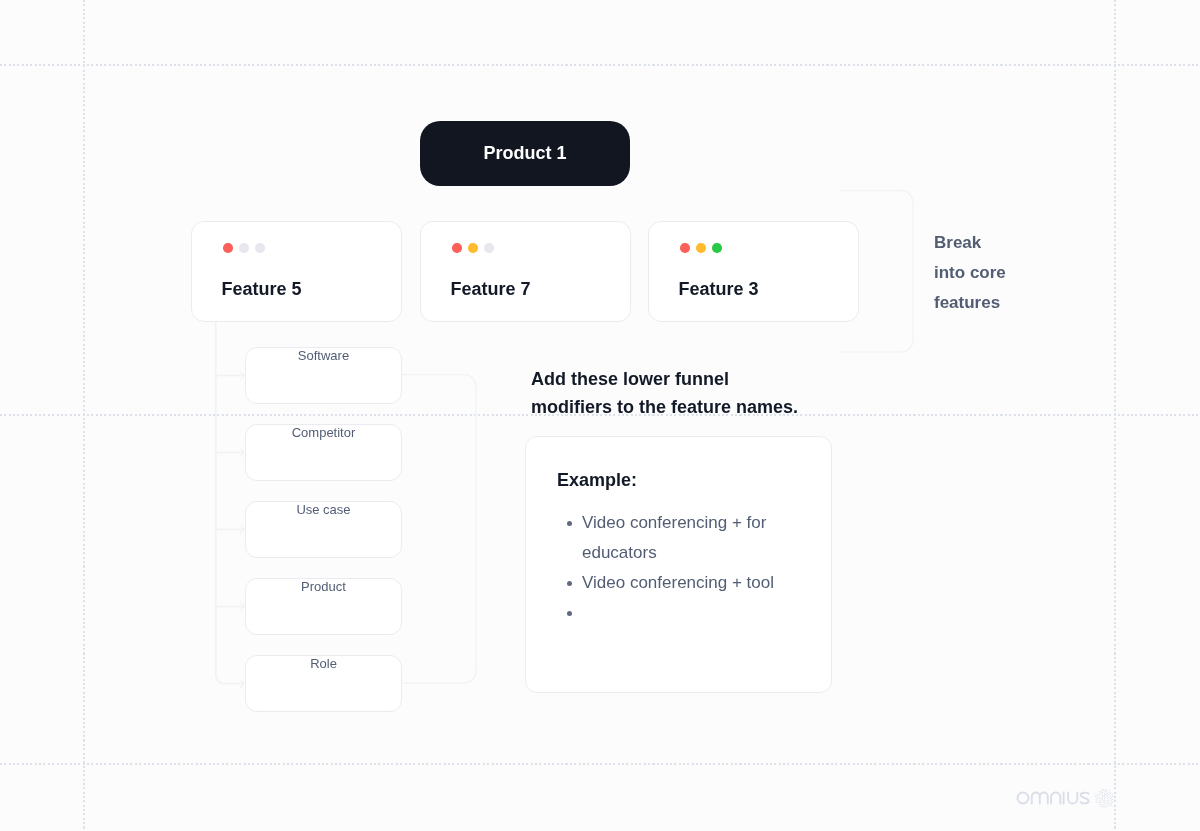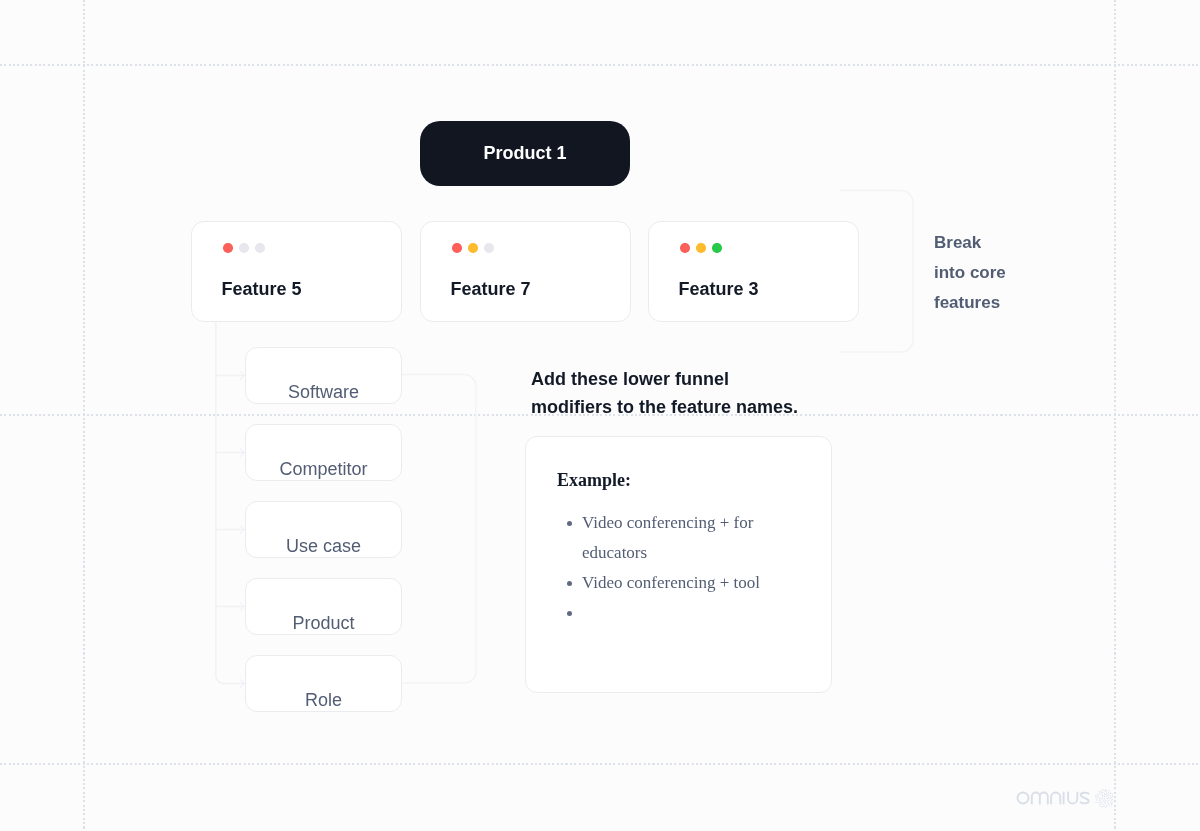--- a/index.html
+++ b/index.html
@@ -7,27 +7,27 @@
   .gl-h{position:absolute;left:0;width:1200px;height:2.2px;background:repeating-linear-gradient(to right,#dde1ea 0 2px,rgba(0,0,0,0) 2px 4.35px);}
   .gl-v{position:absolute;top:0;height:831px;width:2.2px;background:repeating-linear-gradient(to bottom,#dde1ea 0 2px,rgba(0,0,0,0) 2px 4.35px);}
 
   .product{position:absolute;left:420px;top:121px;width:210px;height:65px;background:#111621;border-radius:20px;display:flex;align-items:center;justify-content:center;color:#ffffff;font-size:18px;font-weight:700;}
 
   .fcard{position:absolute;top:221px;width:209px;height:99px;background:#ffffff;border:1px solid #eaebef;border-radius:13px;}
   .dots{position:absolute;left:31px;top:21px;display:flex;gap:6.5px;}
   .dot{width:9.5px;height:9.5px;border-radius:50%;}
   .fname{position:absolute;left:29.5px;top:57px;font-size:18px;font-weight:700;color:#131a27;}
 
-  .modbtn{position:absolute;left:245px;width:155px;height:55px;background:#ffffff;border:1px solid #eaebef;border-radius:12px;display:flex;align-items:flex-end;justify-content:center;font-size:18px;color:#525d74;}
+  .modbtn{position:absolute;left:245px;width:155px;height:55px;background:#ffffff;border:1px solid #eaebef;border-radius:12px;display:flex;align-items:flex-start;justify-content:center;font-size:13px;color:#525d74;}
 
   .svgwrap{position:absolute;left:0;top:0;width:1200px;height:831px;pointer-events:none;}
 
   .headline{position:absolute;left:531px;top:365px;width:275px;font-size:18px;font-weight:700;color:#131a27;line-height:28px;}
 
-  .exbox{position:absolute;left:525px;top:436px;width:305px;height:255px;background:#ffffff;border:1px solid #eaebef;border-radius:12px;font-family:Liberation Serif, serif;}
+  .exbox{position:absolute;left:525px;top:436px;width:305px;height:255px;background:#ffffff;border:1px solid #eaebef;border-radius:12px;}
   .extitle{position:absolute;left:31px;top:33px;font-size:18px;font-weight:700;color:#131a27;}
   .exlist{position:absolute;left:43px;top:71px;width:216px;margin:0;padding:0;list-style:none;}
   .exlist li{position:relative;padding-left:13px;font-size:17px;color:#525d74;line-height:30px;}
   .exlist li .bullet{position:absolute;left:-2.5px;top:12.5px;width:5px;height:5px;border-radius:50%;background:#5f6a81;}
 
   .breaktxt{position:absolute;left:934px;top:228px;width:72px;font-size:17px;color:#525d74;line-height:30px;font-weight:bold;}
 
   .logo{position:absolute;left:1016px;top:790px;}
   .wm{position:absolute;left:0;top:0;}
   .mk{position:absolute;left:79px;top:-1px;}

